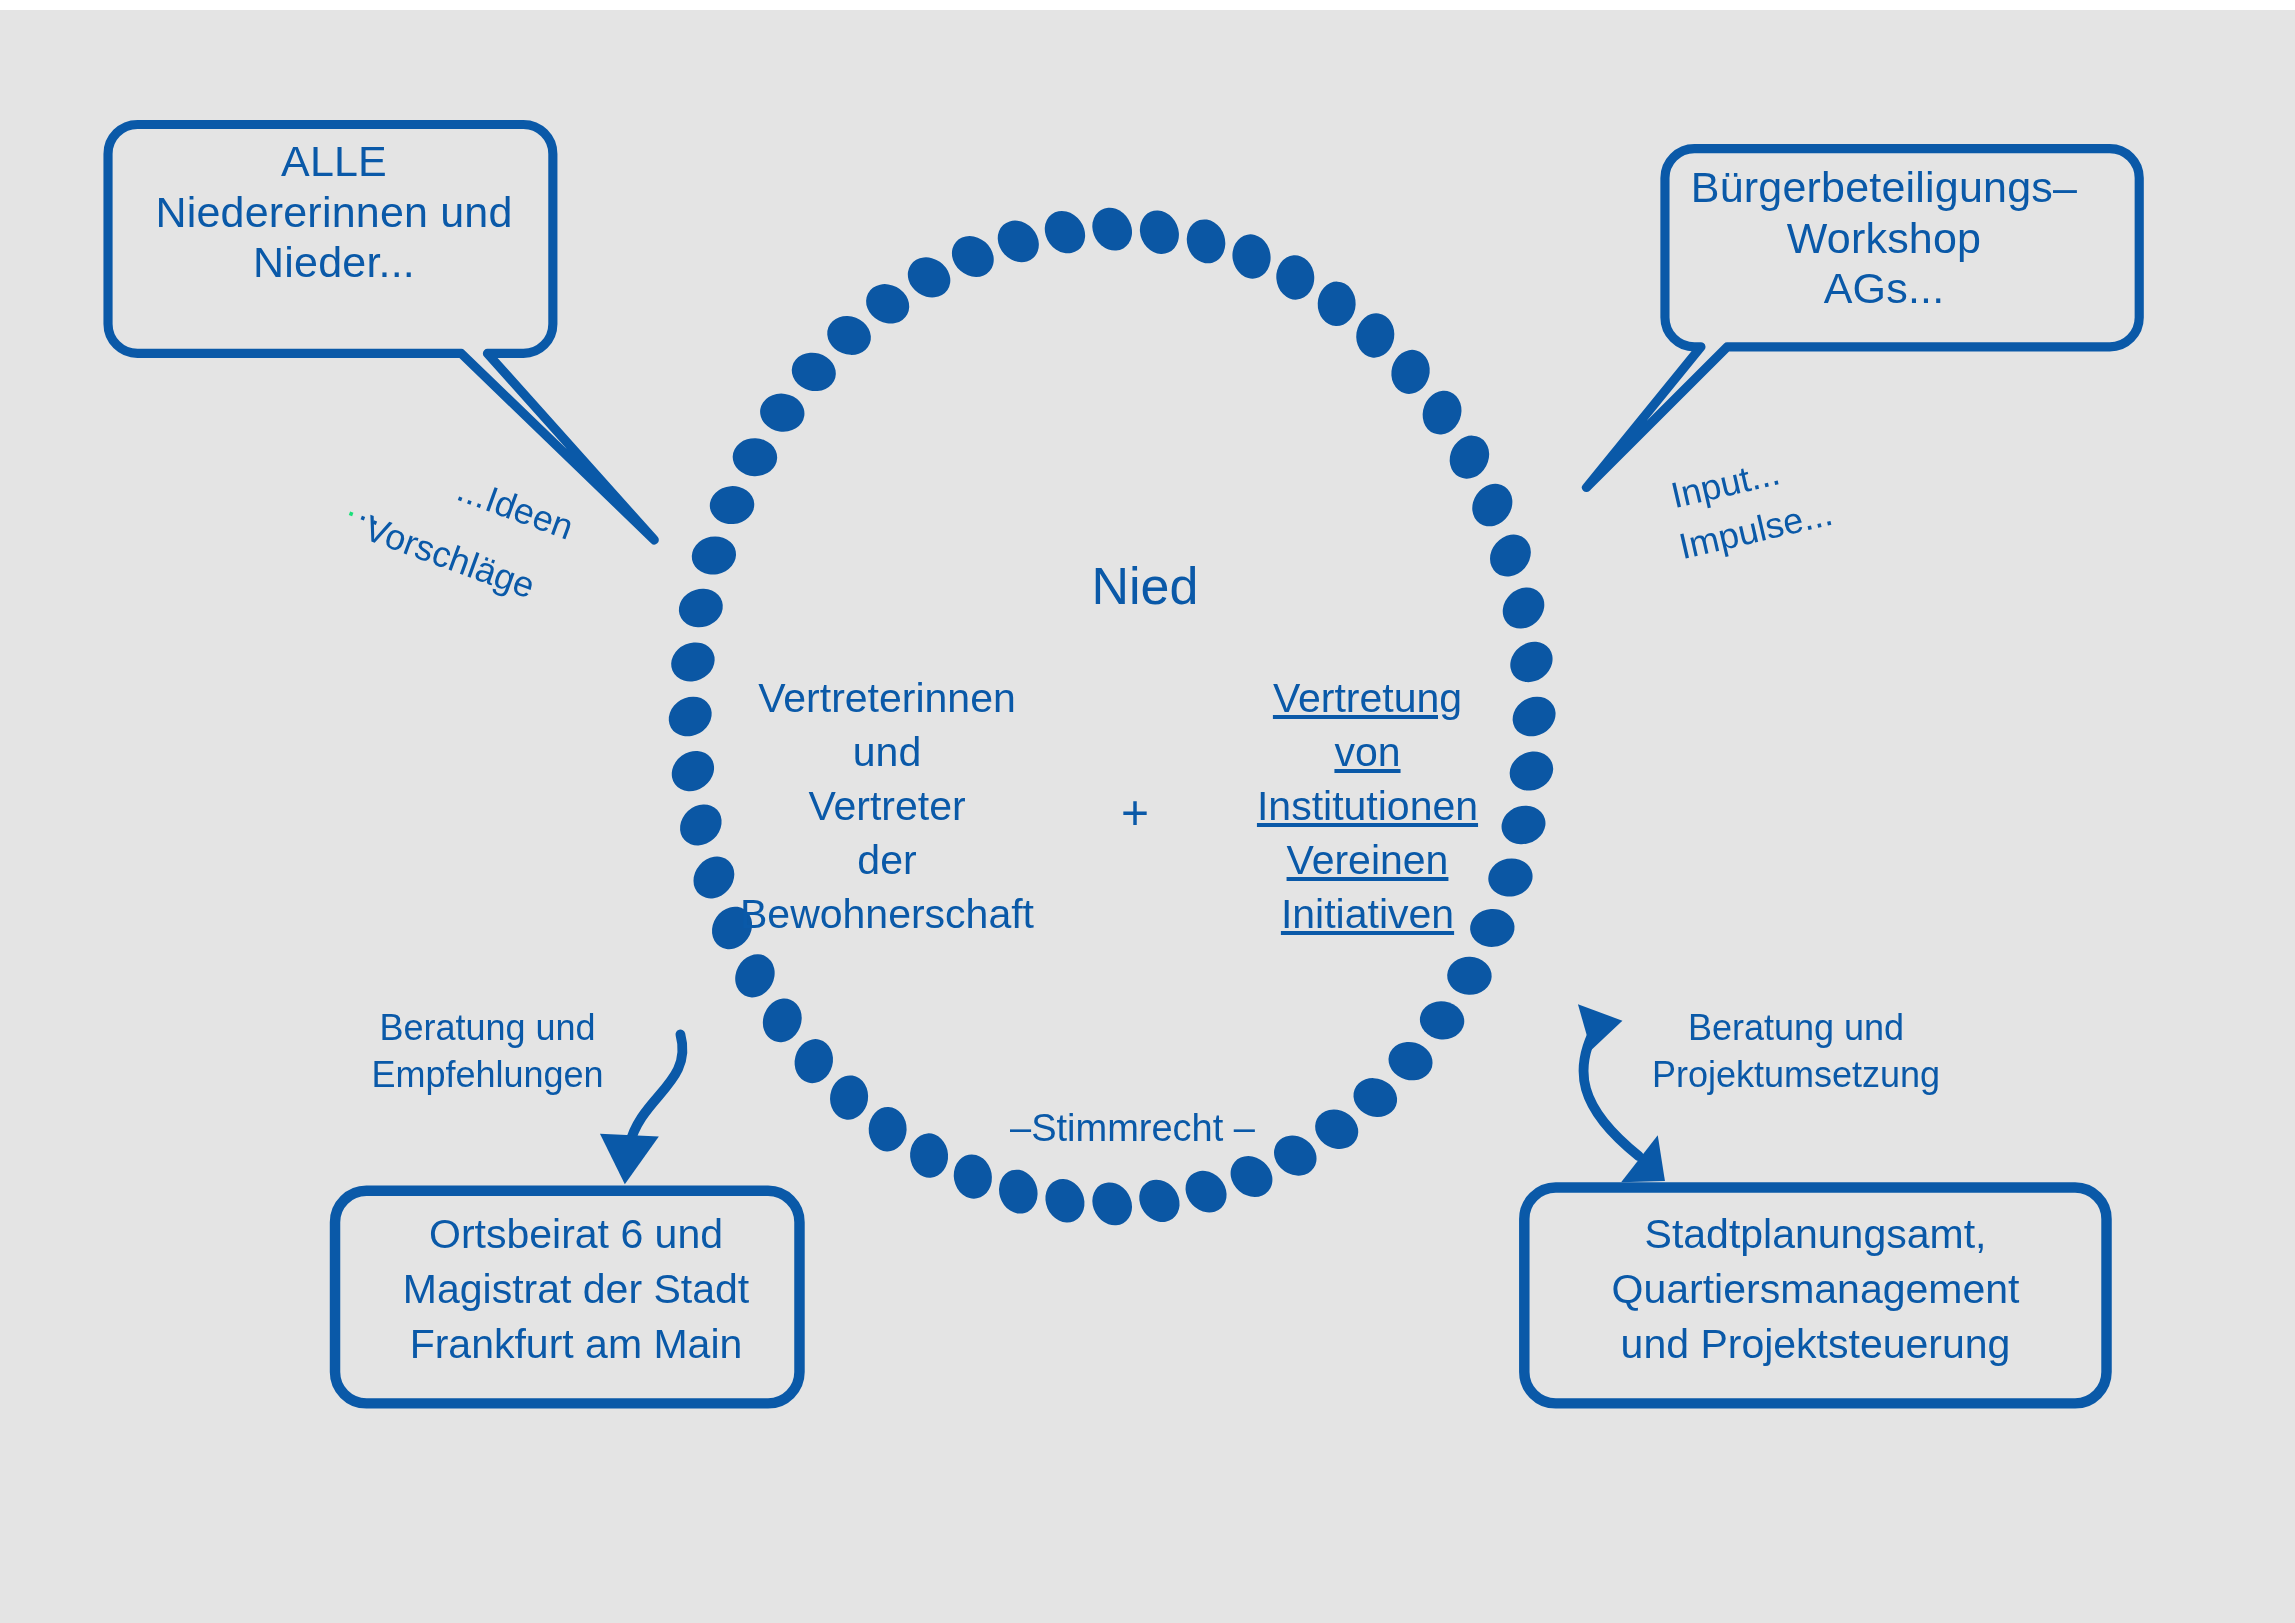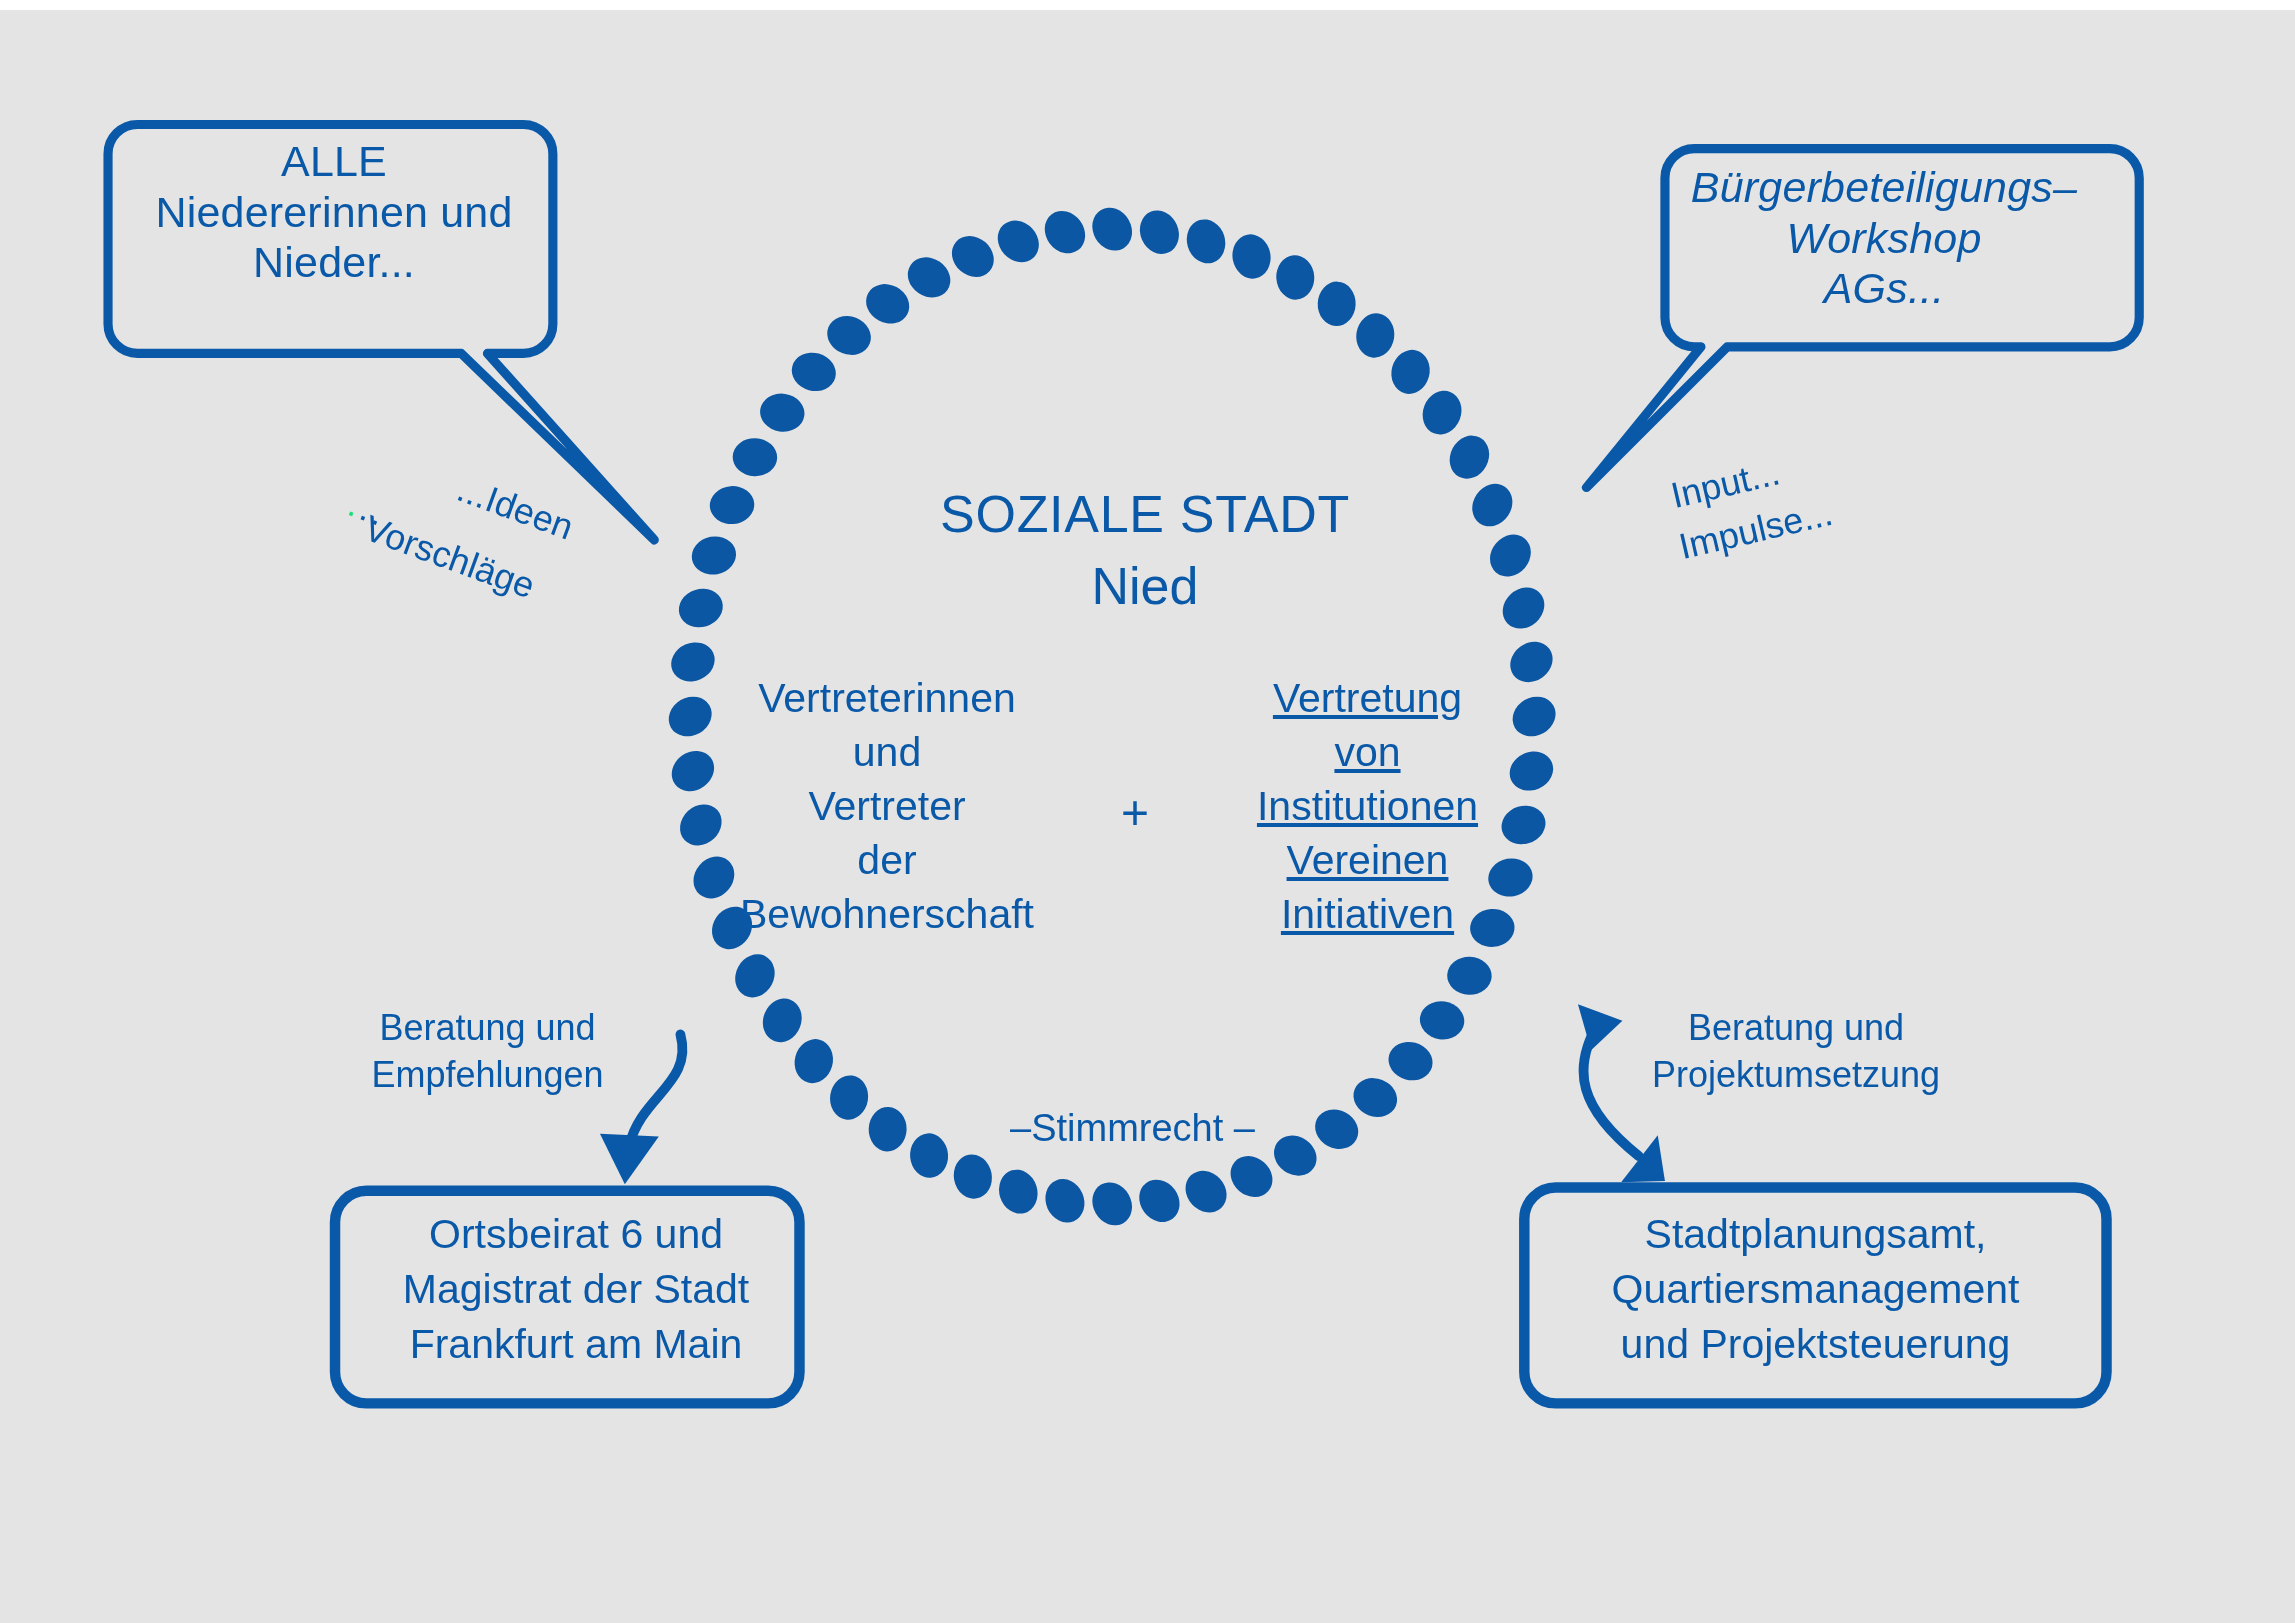--- a/index.html
+++ b/index.html
@@ -30,21 +30,21 @@
     line-height: 1.18;
     white-space: pre-line;
     user-select: none;
   }
   
   .bubble-text {
     font-size: 43px;
     letter-spacing: 0.2px;
   }
   #bubble-left-text  { left: 92px;  top: 126px;  width: 484px; }
-  #bubble-right-text { left: 1642px; top: 152px;  width: 484px; font-style: italic; }
+  #bubble-right-text { left: 1642px; top: 152px;  width: 484px; }
 
   
   #heading-beirat {
     left: 844px; top: 357px; width: 602px;
     font-size: 77px; font-weight: 700;
     letter-spacing: -0.3px;
   }
   #heading-soziale {
     left: 818px; top: 474px; width: 654px;
     font-size: 52px; letter-spacing: 0.7px;
@@ -221,21 +221,20 @@
   </svg>
 
   <div class="txt bubble-text" id="bubble-left-text">ALLE
 Niedererinnen und
 Nieder...</div>
 
   <div class="txt bubble-text" id="bubble-right-text">Bürgerbeteiligungs–
 Workshop
 AGs...</div>
 
-  <div class="txt" id="heading-soziale">SOZIALE STADT</div>
   <div class="txt" id="heading-nied">Nied</div>
 
   <div class="txt member-col" id="members-left">Vertreterinnen
 und
 Vertreter
 der
 Bewohnerschaft</div>
   <div class="txt" id="plus-sign">+</div>
   <div class="txt member-col" id="members-right">Vertretung
 von

